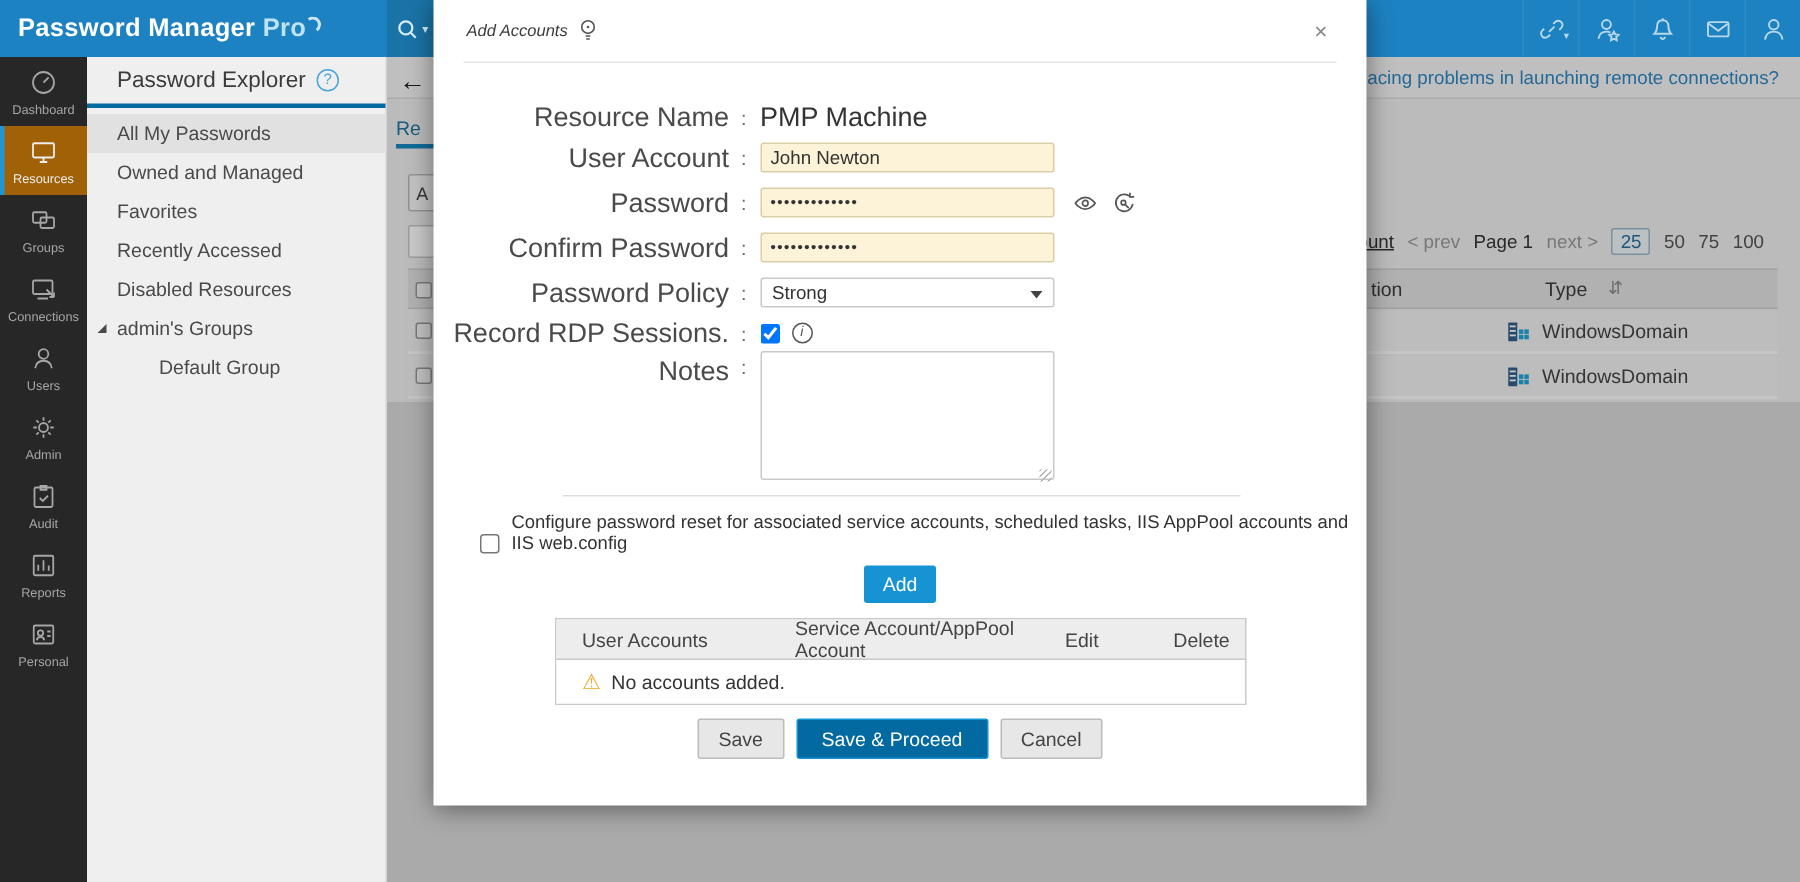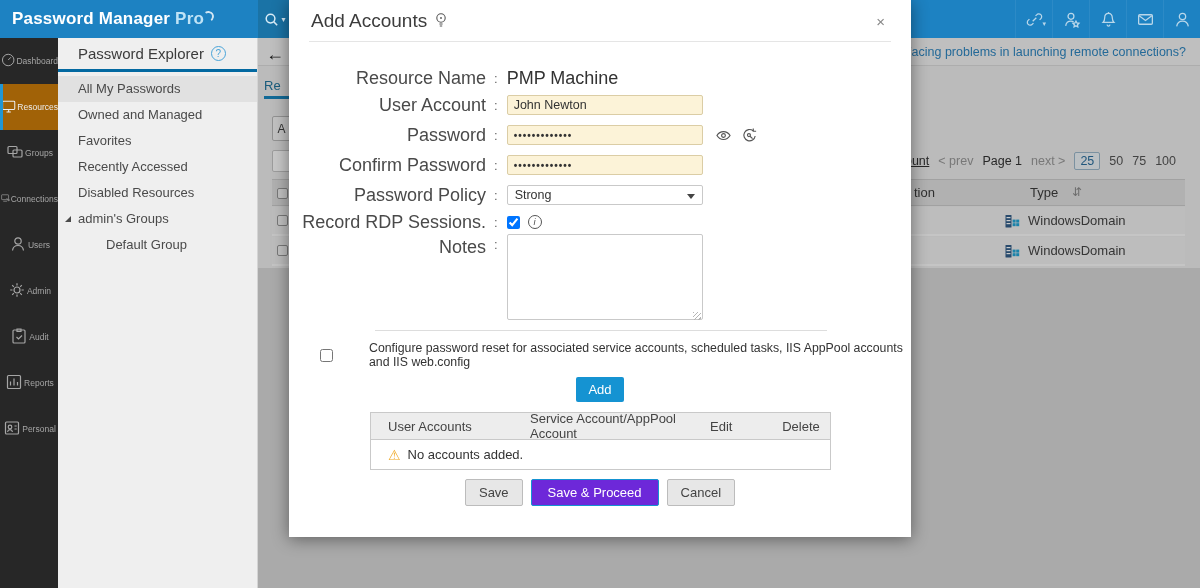--- a/index.html
+++ b/index.html
@@ -14,21 +14,21 @@
   .hdr-search { position:absolute; left:258px; top:0; width:33px; height:38px; background:#1a73a6; display:flex; align-items:center; justify-content:center; color:#d9ecf7; cursor:pointer; }
   .hdr-search svg { stroke:#d9ecf7; }
   .hdr-search .caret { font-size:8px; margin-left:1px; color:#d9ecf7; }
   .hdr-icons { position:absolute; right:0; top:0; height:38px; display:flex; }
   .hdr-icon { width:37px; height:38px; display:flex; align-items:center; justify-content:center; border-left:1px solid rgba(255,255,255,.07); cursor:pointer; position:relative; }
   .hdr-icon svg { stroke:#b9d7ea; fill:none; stroke-width:1.2; }
   .hdr-icon .mini-caret { position:absolute; right:6px; bottom:10px; font-size:7px; color:#b9d7ea; }
 
   
   .sidebar { position:absolute; left:0; top:38px; bottom:0; width:58px; background:#272727; z-index:20; }
-  .side-item { height:46px; display:flex; flex-direction:row; align-items:center; justify-content:center; color:#a6a6a6; cursor:pointer; position:relative; }
+  .side-item { height:46px; display:flex; flex-direction:column; align-items:center; justify-content:center; color:#a6a6a6; cursor:pointer; position:relative; }
   .side-item svg { stroke:#a6a6a6; fill:none; stroke-width:1.2; margin-bottom:3px; }
   .side-item span { font-size:8.5px; }
   .side-item.active { background:#a16207; color:#ededed; }
   .side-item.active svg { stroke:#ededed; }
   .side-item.active::before { content:""; position:absolute; left:0; top:0; bottom:0; width:3px; background:#2196d3; }
 
   
   .explorer { position:absolute; left:58px; top:38px; bottom:0; width:200px; background:#efefef; border-right:1px solid #d4d4d4; z-index:20; }
   .exp-header { height:34px; display:flex; align-items:center; padding-left:20px; border-bottom:3px solid #0369a1; }
   .exp-title { font-size:15px; color:#3b3b3b; }
@@ -62,21 +62,21 @@
   .col-partial { position:absolute; left:642px; top:5px; }
   .col-type { position:absolute; left:758px; top:5px; }
   .sort-glyph { position:absolute; left:800px; top:5px; color:#8a8a8a; font-size:12px; cursor:pointer; }
   .win-ic { position:absolute; left:733px; top:7px; }
   .row-type { position:absolute; left:756px; top:6px; }
   .content-overlay { position:absolute; inset:0; background:rgba(0,0,0,.21); z-index:10; }
 
   
   .modal { position:absolute; left:289px; top:0; width:622px; height:537px; background:#fff; z-index:40; box-shadow:0 2px 16px rgba(0,0,0,.45); }
   .modal-header { margin:0 20px; height:42px; border-bottom:1px solid #e5e5e5; display:flex; align-items:center; position:relative; }
-  .modal-title { font-size:19px; color:#3c3c3c; margin-left:2px; }
+  .modal-title { font-size:11px; color:#3c3c3c; margin-left:2px;font-style:italic; }
   .bulb { margin-left:7px; display:flex; }
   .modal-close { position:absolute; right:2px; top:11px; font-size:15px; color:#888; cursor:pointer; padding:2px 4px; }
   .form { position:absolute; left:0; right:0; top:66px; }
   .frow { display:flex; align-items:center; height:30px; }
   .frow.short { height:24px; }
   .frow.tall { align-items:flex-start; height:auto; }
   .flabel { width:197px; text-align:right; font-size:18px; color:#4a4a4a; flex:none; }
   .fcolon { margin:0 9px 0 8px; color:#666; font-size:13px; }
   .tall .flabel, .tall .fcolon { padding-top:3px; }
   .fvalue { font-size:18px; color:#333; }
@@ -84,33 +84,33 @@
   .tinput.mask { font-size:10px; font-weight:bold; letter-spacing:1px; }
   .fake-select { position:relative; width:196px; height:20px; background:#fff; border:1px solid #c9c9c9; border-radius:2px; font-size:12.5px; color:#333; line-height:18px; padding-left:7px; cursor:pointer; }
   .fake-select::after { content:""; position:absolute; right:7px; top:8px; border-left:4px solid transparent; border-right:4px solid transparent; border-top:5px solid #444; }
   .pw-icons { display:flex; align-items:center; gap:9px; margin-left:12px; }
   .pw-icons svg { stroke:#555; fill:none; stroke-width:1.2; cursor:pointer; }
   .circle-i { display:inline-block; width:14px; height:14px; border:1px solid #555; border-radius:50%; font-size:9.5px; color:#555; text-align:center; line-height:12.5px; margin-left:8px; font-style:italic; cursor:pointer; }
   .notes-area { width:196px; height:86px; border:1px solid #c9c9c9; border-radius:2px; background:#fff; resize:none; position:relative; }
   .notes-wrap { position:relative; width:196px; }
   .resize-corner { position:absolute; right:2px; bottom:4px; width:8px; height:8px; background:repeating-linear-gradient(135deg,#b5b5b5 0 1px,transparent 1px 3px); cursor:nwse-resize; }
   .divider2 { position:absolute; left:86px; right:84px; top:330px; border-top:1px solid #ddd; }
-  .reset-row { position:absolute; left:31px; top:341px; display:flex; align-items:center;gap:28px; }
+  .reset-row { position:absolute; left:31px; top:341px; display:flex; align-items:flex-end; }
   .reset-row input { margin:1px 8px 0 0; }
   .reset-label { font-size:12.3px; color:#333; }
   .add-btn { position:absolute; left:50%; transform:translateX(-50%); top:377px; width:48px; height:25px; background:#1593d2; color:#fff; border:none; border-radius:2px; font-size:13px; cursor:pointer; font-family:"Liberation Sans",sans-serif; }
   .acc-table { position:absolute; left:81px; width:461px; top:412px; border:1px solid #c9c9c9; }
   .acc-head { display:flex; height:27px; align-items:center; background:#ededed; border-bottom:1px solid #c9c9c9; font-size:13px; color:#444; padding-left:17px; }
   .ah-c1 { width:142px; } .ah-c2 { width:180px; } .ah-c3 { width:62px; } .ah-c4 { flex:1;text-align:center; }
   .acc-empty { display:flex; align-items:center; height:29px; background:#fff; padding-left:17px; font-size:13px; color:#333; }
   .warn-glyph { color:#efa722; font-size:14px; margin-right:7px; }
   .modal-footer { position:absolute; left:0; right:0; top:479px; display:flex; justify-content:center; gap:8px; }
   .btn { height:27px; border-radius:2px; font-size:13px; cursor:pointer; font-family:"Liberation Sans",sans-serif; }
   .btn.gray { background:#e7e7e7; border:1px solid #bcbcbc; color:#444; padding:0 13px; }
-  .btn.blue { background:#6d28d9; border:1px solid #1593d2; color:#fff; padding:0 16px; }
+  .btn.blue { background:#0369a1; border:1px solid #1593d2; color:#fff; padding:0 16px; }
 </style>
 </head>
 <body>
 
 <div class="screen">
 
   <div class="app-header">
     <div class="logo">
       <span>Password Manager</span>
       <span class="pro">Pro</span><span class="swoosh"></span>

